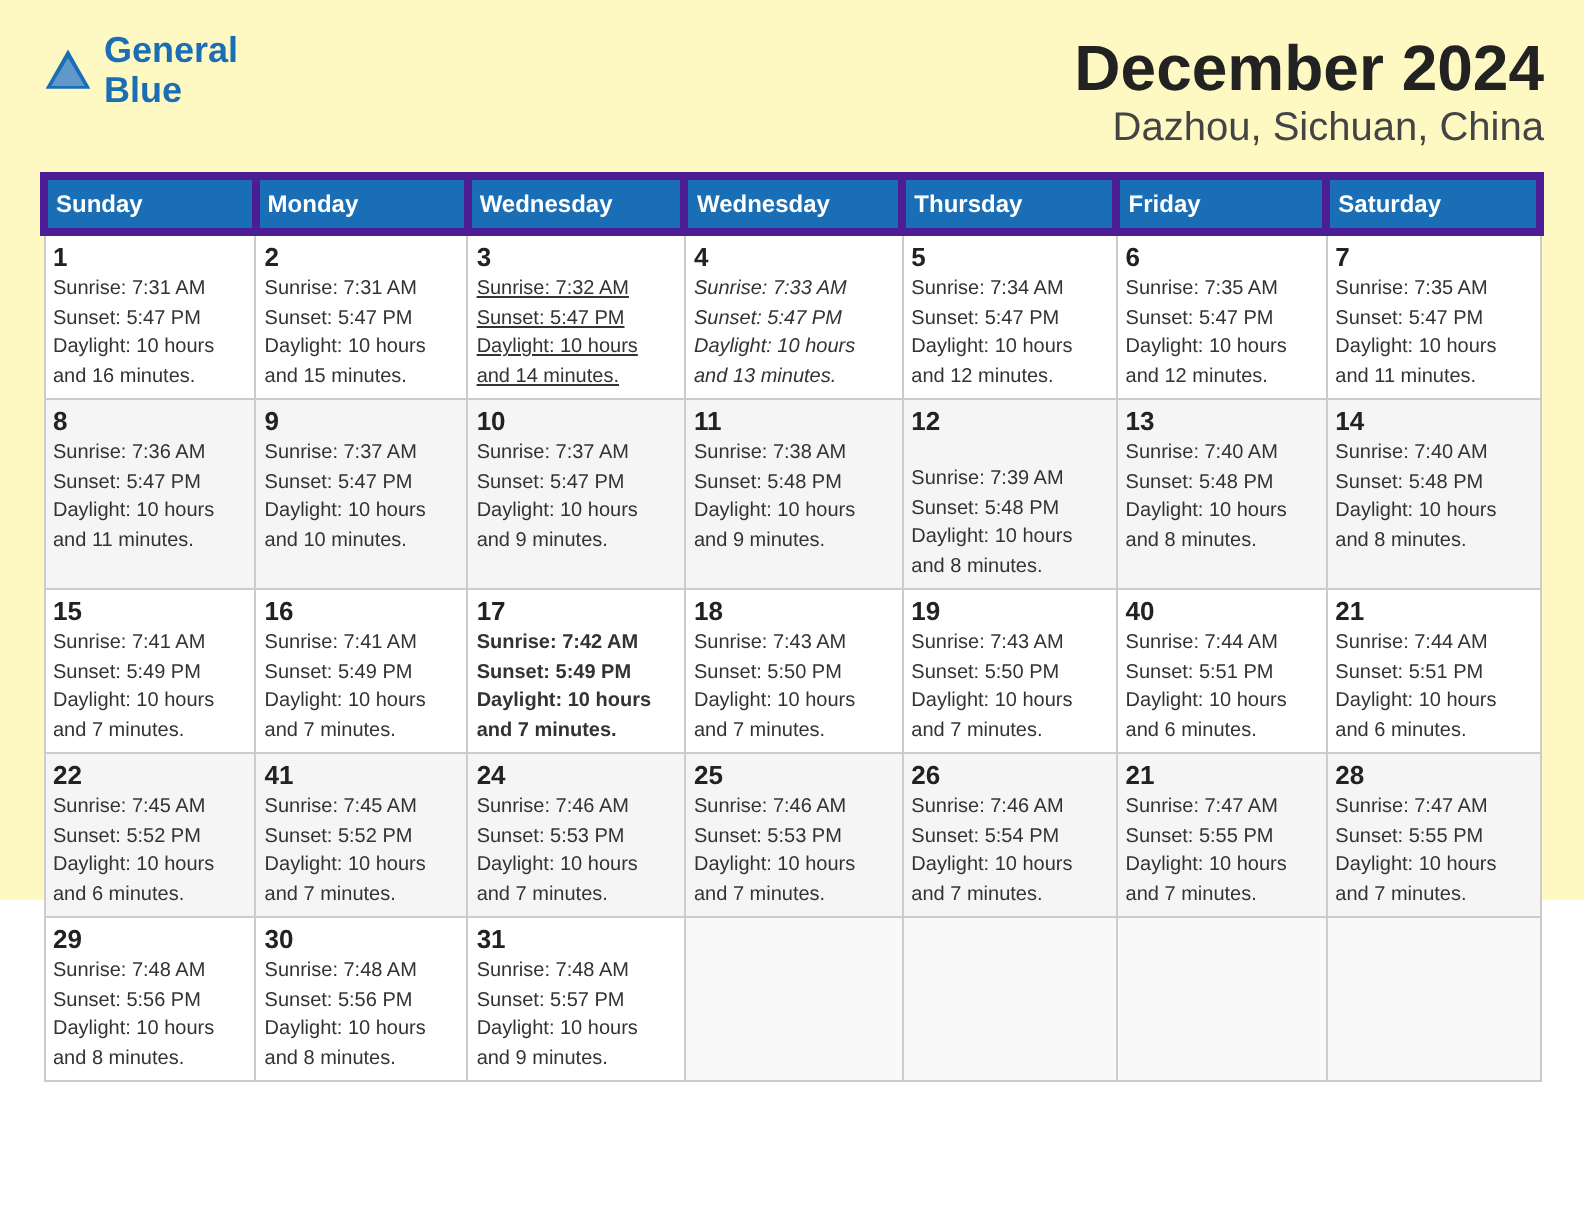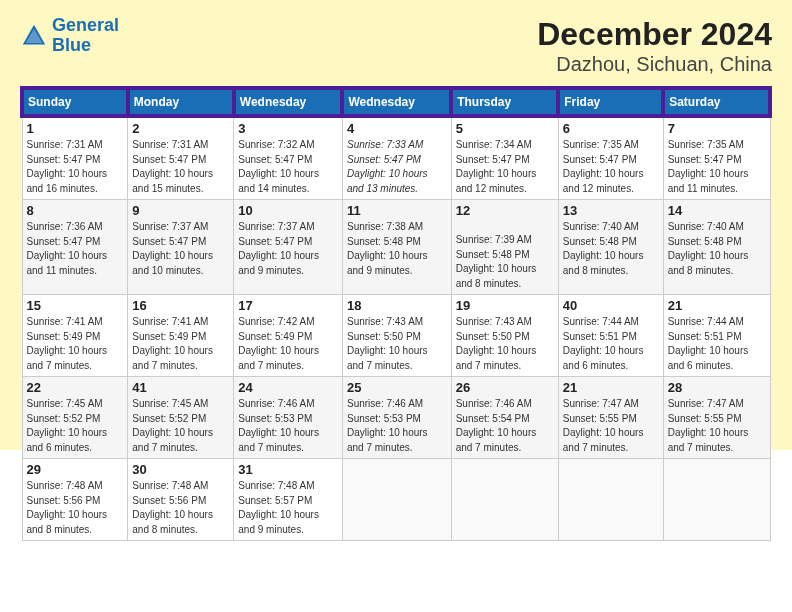--- a/index.html
+++ b/index.html
@@ -137,21 +137,21 @@
           </td>
           <td>
             <div class="day-num">2</div>
             <div class="day-info" style="white-space: pre-line;">Sunrise: 7:31 AM
 Sunset: 5:47 PM
 Daylight: 10 hours
 and 15 minutes.</div>
           </td>
           <td>
             <div class="day-num">3</div>
-            <div class="day-info" style="white-space: pre-line;">Sunrise: 7:32 AM
+            <div class="day-info" style="white-space: pre-line; text-decoration: underline;">Sunrise: 7:32 AM
 Sunset: 5:47 PM
 Daylight: 10 hours
 and 14 minutes.</div>
           </td>
           <td>
             <div class="day-num">4</div>
             <div class="day-info" style="white-space: pre-line; font-style: italic;">Sunrise: 7:33 AM
 Sunset: 5:47 PM
 Daylight: 10 hours
 and 13 minutes.</div>
@@ -239,21 +239,21 @@
           </td>
           <td>
             <div class="day-num">16</div>
             <div class="day-info" style="white-space: pre-line;">Sunrise: 7:41 AM
 Sunset: 5:49 PM
 Daylight: 10 hours
 and 7 minutes.</div>
           </td>
           <td>
             <div class="day-num">17</div>
-            <div class="day-info" style="white-space: pre-line;">Sunrise: 7:42 AM
+            <div class="day-info" style="white-space: pre-line; font-weight: bold;">Sunrise: 7:42 AM
 Sunset: 5:49 PM
 Daylight: 10 hours
 and 7 minutes.</div>
           </td>
           <td>
             <div class="day-num">18</div>
             <div class="day-info" style="white-space: pre-line;">Sunrise: 7:43 AM
 Sunset: 5:50 PM
 Daylight: 10 hours
 and 7 minutes.</div>

